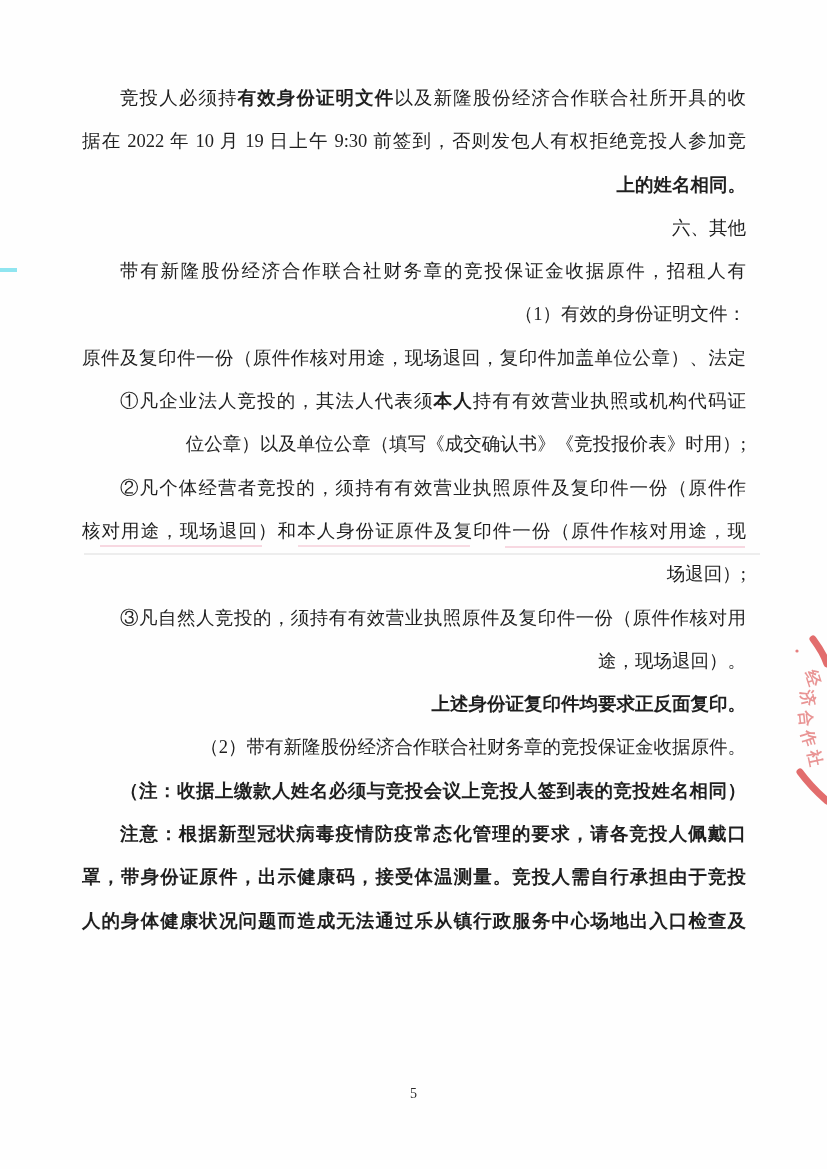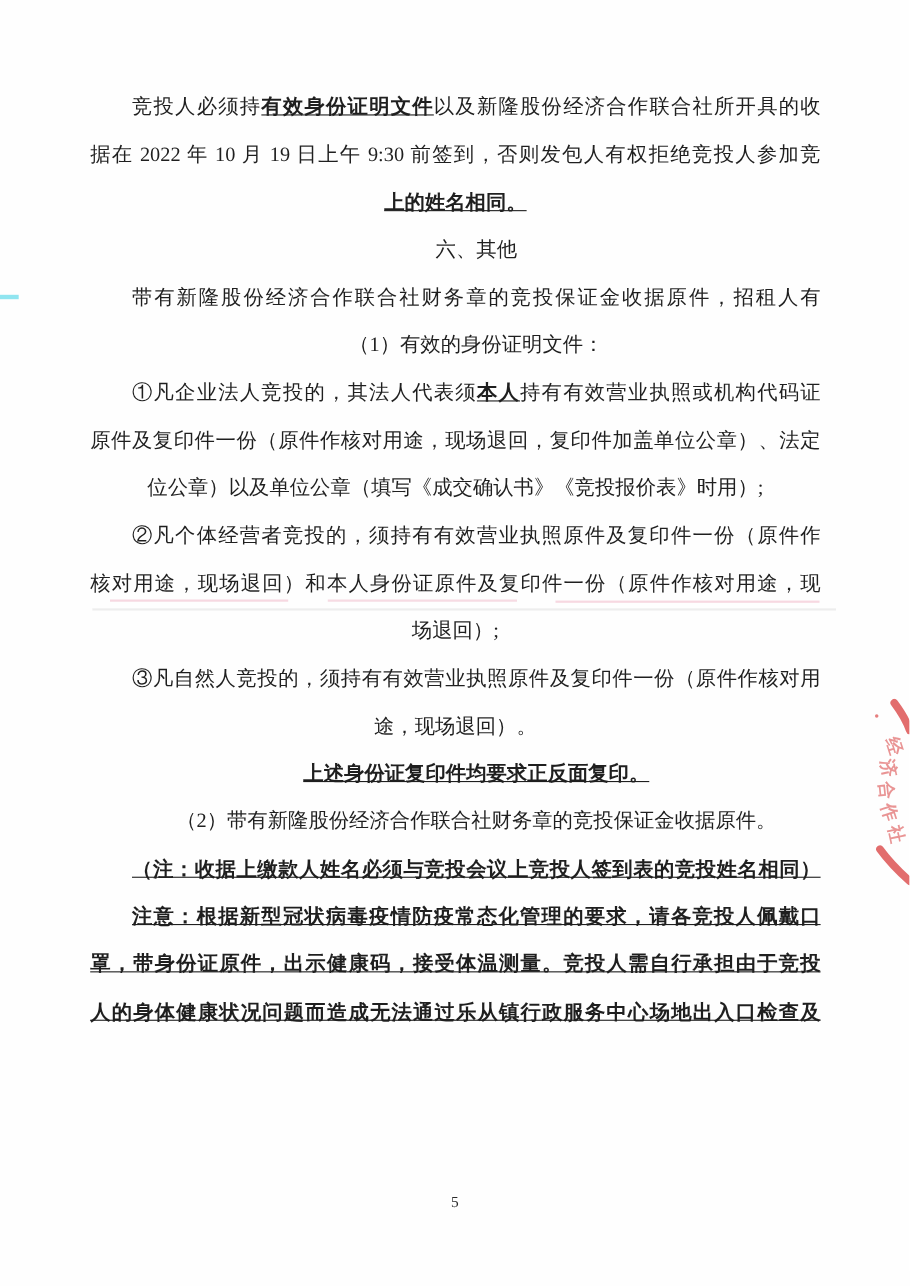--- a/index.html
+++ b/index.html
@@ -20,36 +20,36 @@
     position: absolute;
     left: 82px;
     top: 77px;
     width: 664px;
     font-size: 18.5px;
   }
   .doc-line {
     height: 43.3px;
     line-height: 43.3px;
     white-space: nowrap;
-    text-align: center;
+    text-align: right;
   }
   .doc-line.justify {
     white-space: normal;
     text-align: justify;
     text-align-last: justify;
   }
   .doc-line.indent {
     padding-left: 38px;
   }
   .doc-line.justify.indent {
     padding-left: 0;
     text-indent: 38px;
   }
   .seg { font-weight: 400; }
-  .seg.bold { font-weight: 700; text-decoration: underline; }
+  .seg.bold { font-weight: 700; }
 
   .page-number {
     position: absolute;
     left: 0;
     top: 1086px;
     width: 827px;
     text-align: center;
     font-size: 14px;
     color: #2a2a2a;
   }
@@ -94,22 +94,22 @@
 
 <div class="page">
 
   <div class="doc" id="doc-lines">
       <div class="doc-line indent justify"><span class="seg">竞投人必须持</span><span class="seg bold">有效身份证明文件</span><span class="seg">以及新隆股份经济合作联合社所开具的收</span></div>
       <div class="doc-line justify"><span class="seg">据在 2022 年 10 月 19 日上午 9:30 前签到，否则发包人有权拒绝竞投人参加竞</span></div>
       <div class="doc-line"><span class="seg bold">上的姓名相同。</span></div>
       <div class="doc-line indent"><span class="seg">六、其他</span></div>
       <div class="doc-line indent justify"><span class="seg">带有新隆股份经济合作联合社财务章的竞投保证金收据原件，招租人有</span></div>
       <div class="doc-line indent"><span class="seg">（1）有效的身份证明文件：</span></div>
+      <div class="doc-line justify"><span class="seg">原件及复印件一份（原件作核对用途，现场退回，复印件加盖单位公章）、法定</span></div>
       <div class="doc-line indent justify"><span class="seg">①凡企业法人竞投的，其法人代表须</span><span class="seg bold">本人</span><span class="seg">持有有效营业执照或机构代码证</span></div>
-      <div class="doc-line justify"><span class="seg">原件及复印件一份（原件作核对用途，现场退回，复印件加盖单位公章）、法定</span></div>
       <div class="doc-line"><span class="seg">位公章）以及单位公章（填写《成交确认书》《竞投报价表》时用）;</span></div>
       <div class="doc-line indent justify"><span class="seg">②凡个体经营者竞投的，须持有有效营业执照原件及复印件一份（原件作</span></div>
       <div class="doc-line justify"><span class="seg">核对用途，现场退回）和本人身份证原件及复印件一份（原件作核对用途，现</span></div>
       <div class="doc-line"><span class="seg">场退回）;</span></div>
       <div class="doc-line indent justify"><span class="seg">③凡自然人竞投的，须持有有效营业执照原件及复印件一份（原件作核对用</span></div>
       <div class="doc-line"><span class="seg">途，现场退回）。</span></div>
       <div class="doc-line indent"><span class="seg bold">上述身份证复印件均要求正反面复印。</span></div>
       <div class="doc-line indent"><span class="seg">（2）带有新隆股份经济合作联合社财务章的竞投保证金收据原件。</span></div>
       <div class="doc-line indent justify"><span class="seg bold">（注：收据上缴款人姓名必须与竞投会议上竞投人签到表的竞投姓名相同）</span></div>
       <div class="doc-line indent justify"><span class="seg bold">注意：根据新型冠状病毒疫情防疫常态化管理的要求，请各竞投人佩戴口</span></div>

